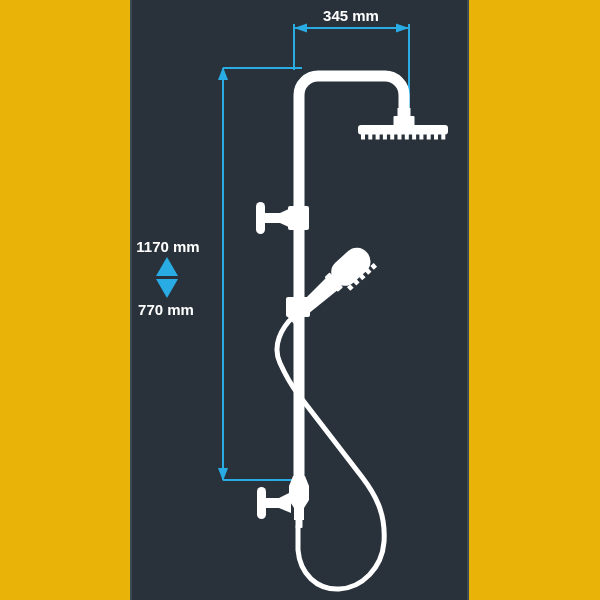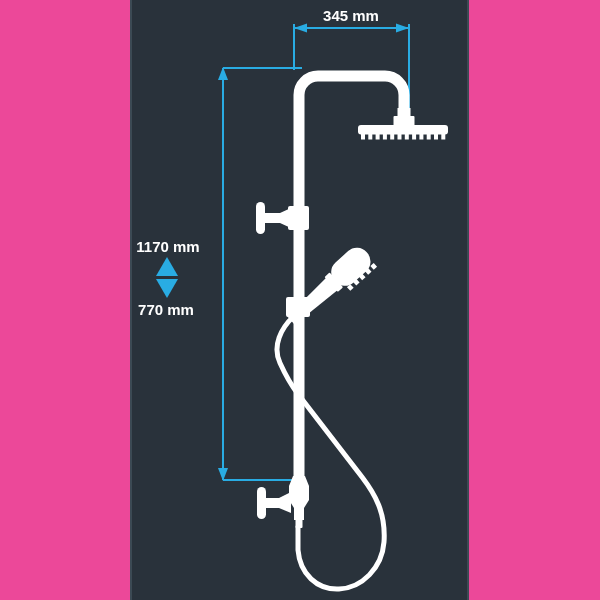--- a/index.html
+++ b/index.html
@@ -1,17 +1,17 @@
 <!DOCTYPE html>
 <html><head>
 <meta charset="utf-8">
 <style>
   html,body{margin:0;padding:0;width:600px;height:600px;overflow:hidden;background:#ffffff;
             font-family:"Liberation Sans",sans-serif;}
-  .stage{position:relative;width:600px;height:600px;background:#ec4899;}
+  .stage{position:relative;width:600px;height:600px;background:#eab308;}
   .panel{position:absolute;left:130px;top:0;width:339px;height:600px;background:#29323b;
          border-left:2px solid #3c4a54;border-right:2px solid #3c4a54;box-sizing:border-box;}
   svg.overlay{position:absolute;left:0;top:0;width:600px;height:600px;display:block;}
   .dimline{stroke:#29ace3;stroke-width:2;fill:none;}
   .dimfill{fill:#29ace3;stroke:none;}
   .wt{fill:#ffffff;stroke:none;}
   .pipe{fill:none;stroke:#ffffff;stroke-width:11;}
   .hose{fill:none;stroke:#ffffff;stroke-width:5;stroke-linecap:round;}
   .lbl{fill:#ffffff;font-family:"Liberation Sans",sans-serif;font-size:15px;font-weight:bold;
        text-anchor:middle;}

